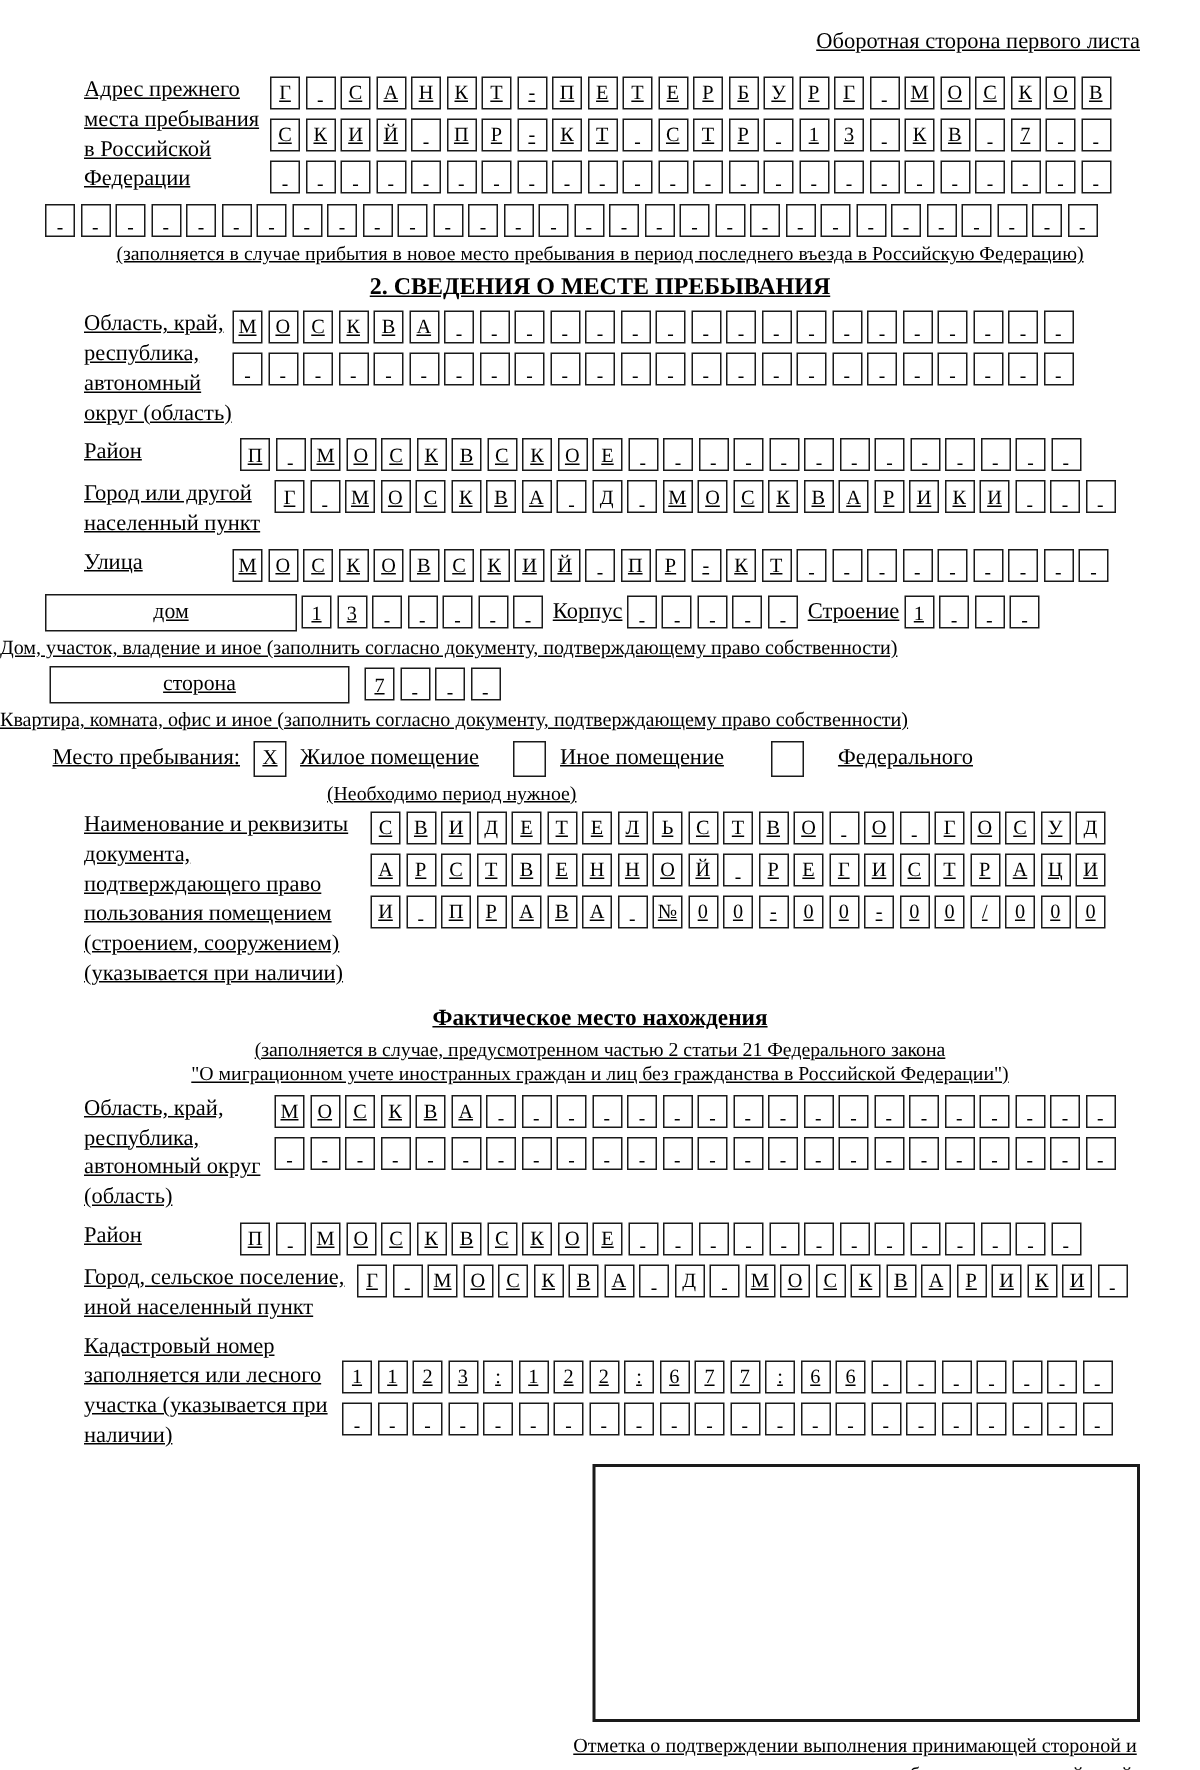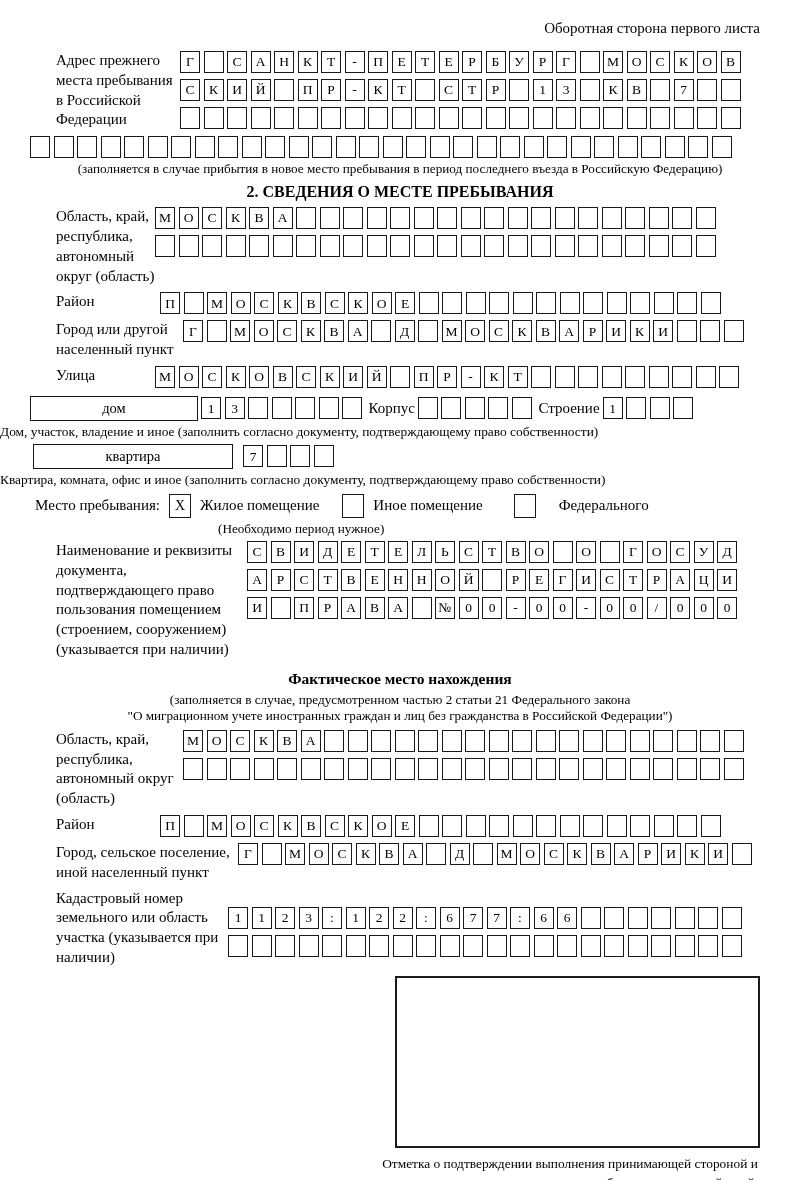--- a/index.html
+++ b/index.html
@@ -1,17 +1,17 @@
 <!DOCTYPE html>
 <html><head>
 <meta charset="utf-8">
 <style>
   html,body{margin:0;padding:0;background:#fff;}
   body{width:800px;height:1180px;font-family:"Liberation Serif",serif;color:#000;overflow:hidden;}
-  .page{position:relative;width:800px;height:1100px;}
+  .page{position:relative;width:800px;height:1100px;text-decoration:underline;}
   .hdr-note{text-align:right;padding:20px 40px 0 0;font-size:15px;}
   .field{display:flex;align-items:flex-start;}
   .flabel{font-size:15px;line-height:1.32;box-sizing:border-box;padding-left:56px;flex:0 0 auto;}
   .rows{display:flex;flex-direction:column;gap:6px;}
   .cellrow{display:flex;flex-wrap:nowrap;}
   .cell{box-sizing:border-box;display:inline-flex;align-items:center;justify-content:center;
         width:20px;height:22px;border:1.5px solid #1a1a1a;margin-right:3.5px;
         font-size:13.5px;line-height:1;background:#fff;}
   .note{font-size:13.2px;text-align:center;margin:3px 0 2px 0;}
   .sec-title{font-weight:bold;text-align:center;font-size:16px;margin:6px 0 6px 0;}
@@ -325,21 +325,21 @@
     <div class="cellrow">
         <span class="cell">1</span>
         <span class="cell">&nbsp;</span>
         <span class="cell">&nbsp;</span>
         <span class="cell">&nbsp;</span>
       </div>
   </div>
   <div class="leftnote">Дом, участок, владение и иное (заполнить согласно документу, подтверждающему право собственности)</div>
 
   <div style="display:flex;align-items:center;margin:4px 0 0 33px;gap:10px;">
-    <div class="widebox" style="width:200px;">квартира</div>
+    <div class="widebox" style="width:200px;">сторона</div>
     <div class="cellrow">
         <span class="cell">7</span>
         <span class="cell">&nbsp;</span>
         <span class="cell">&nbsp;</span>
         <span class="cell">&nbsp;</span>
       </div>
   </div>
   <div class="leftnote">Квартира, комната, офис и иное (заполнить согласно документу, подтверждающему право собственности)</div>
 
   <div class="stayrow">
@@ -542,21 +542,21 @@
         <span class="cell">А</span>
         <span class="cell">Р</span>
         <span class="cell">И</span>
         <span class="cell">К</span>
         <span class="cell">И</span>
         <span class="cell">&nbsp;</span>
       </div>
   </div>
 
   <div class="field mt6">
-    <div class="flabel" style="width:228px;">Кадастровый номер земельного или область участка (указывается при наличии)</div>
+    <div class="flabel" style="width:228px;">Кадастровый номер заполняется или лесного участка (указывается при наличии)</div>
     <div class="rows" style="margin-top:18px;">
       <div class="cellrow">
           <span class="cell">1</span>
           <span class="cell">1</span>
           <span class="cell">2</span>
           <span class="cell">3</span>
           <span class="cell">:</span>
           <span class="cell">1</span>
           <span class="cell">2</span>
           <span class="cell">2</span>

